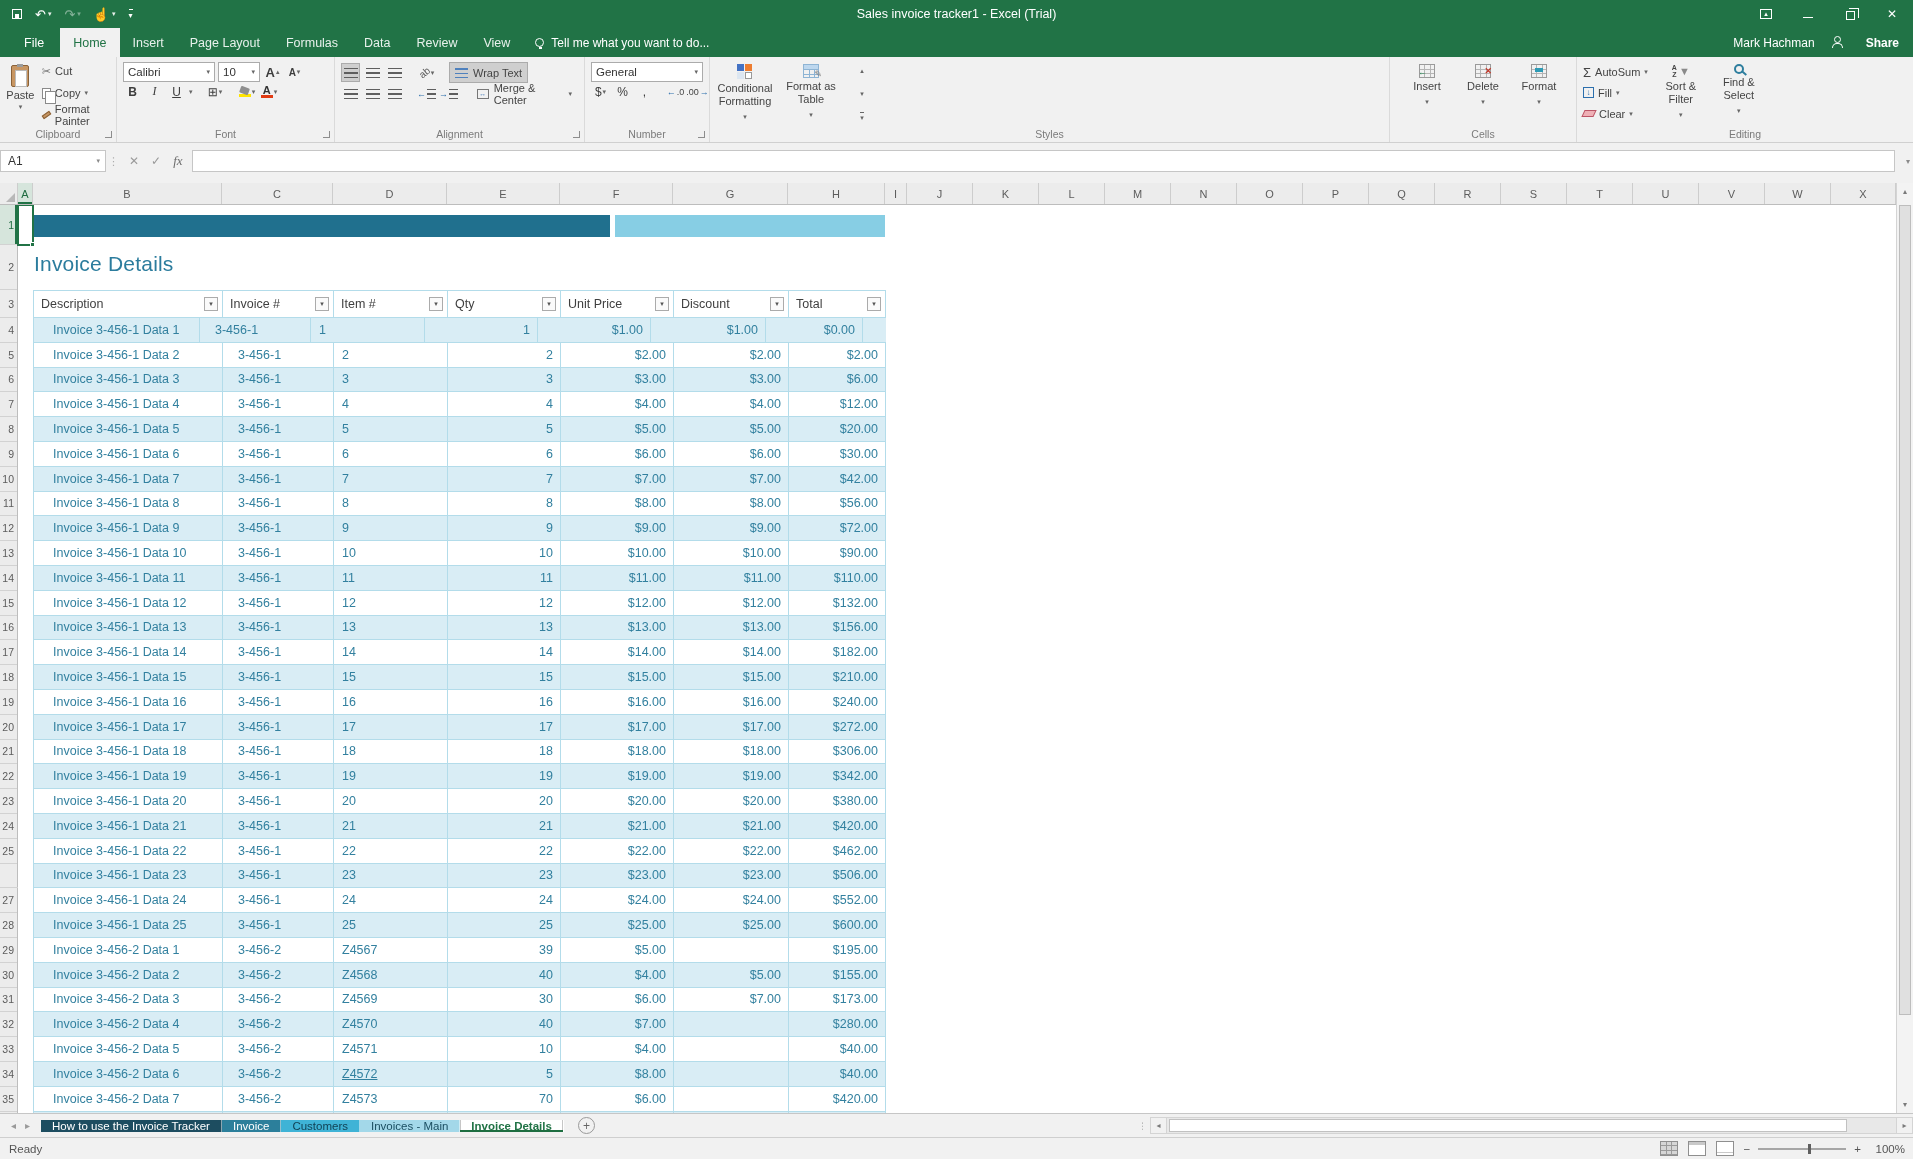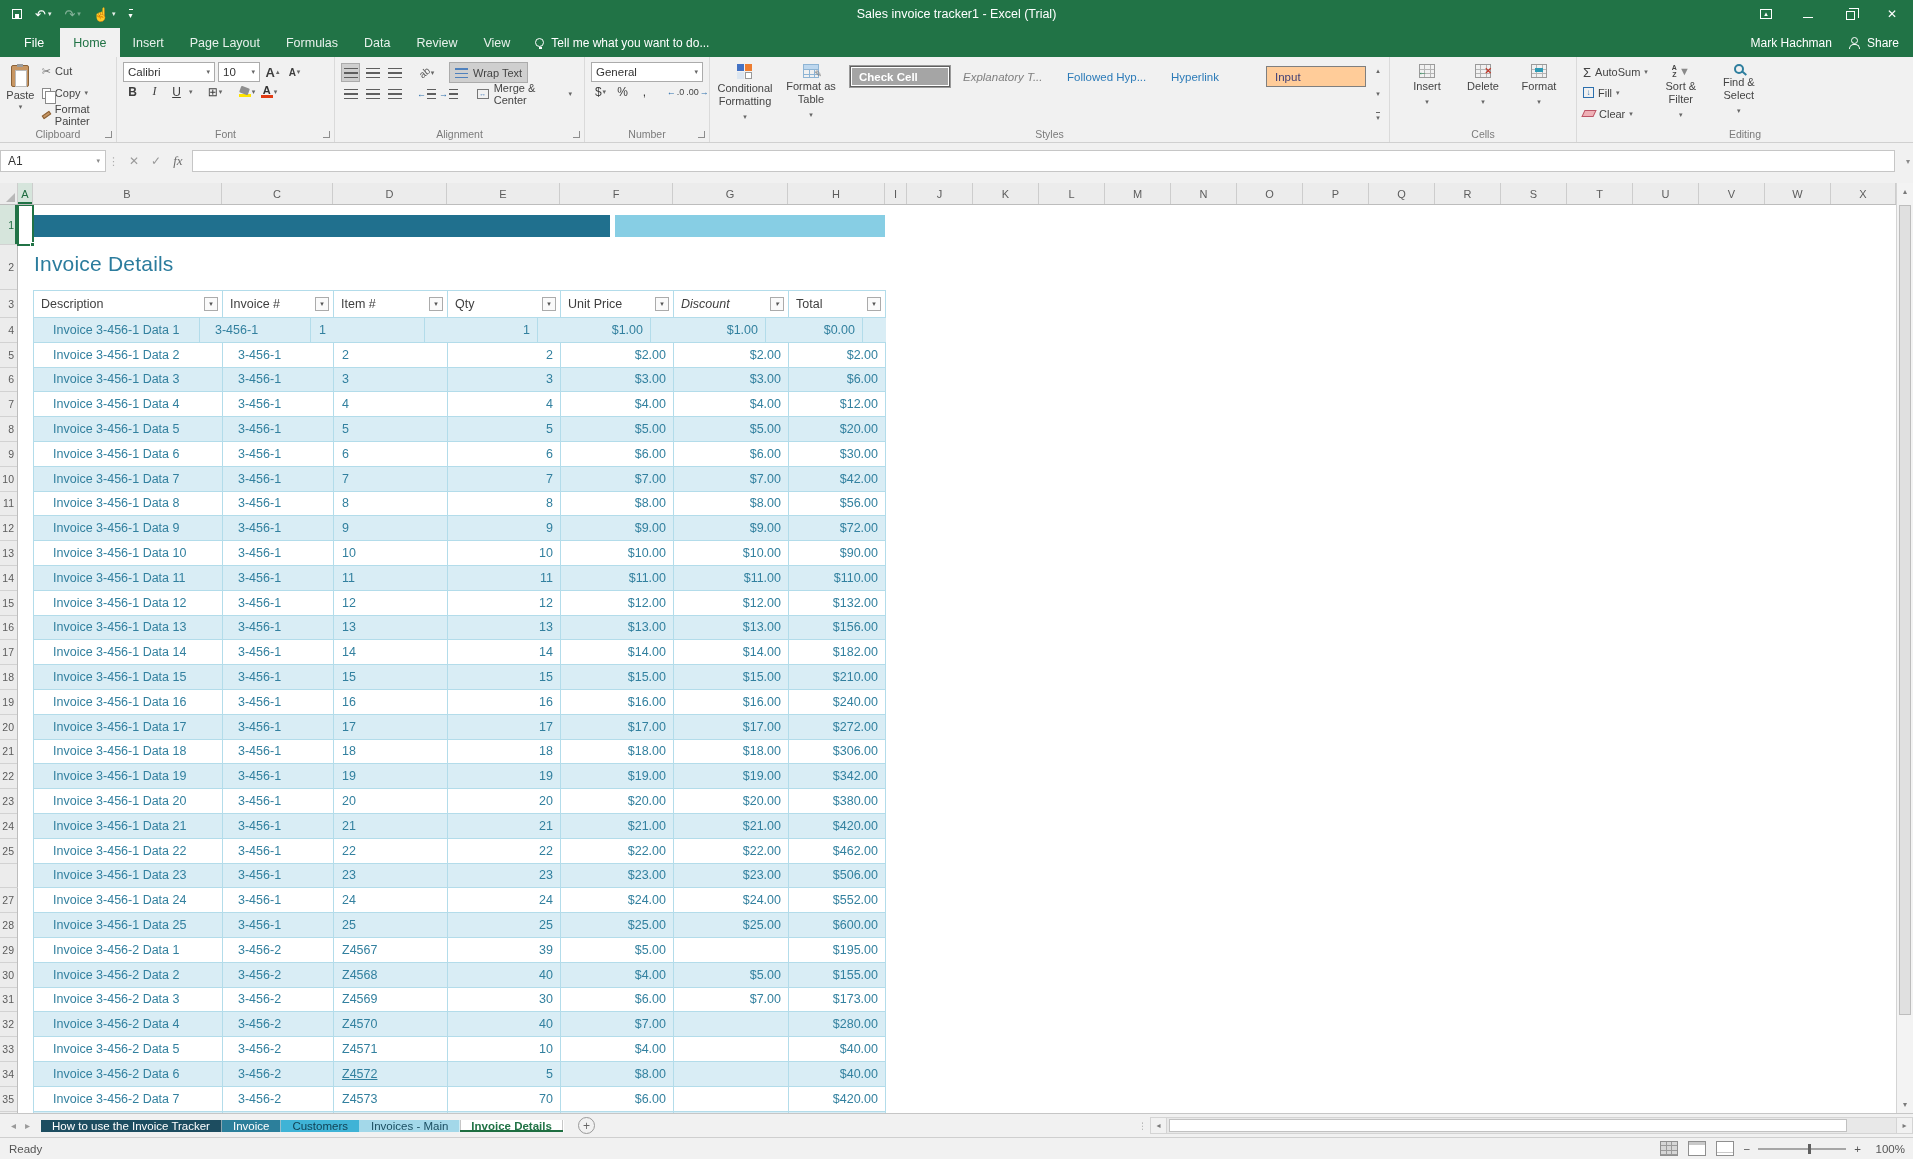--- a/index.html
+++ b/index.html
@@ -25,21 +25,21 @@
 
   
   .tabrow { height:29px; background:var(--excel-green); display:flex; align-items:stretch; padding-left:8px; }
   .rtab { color:#e8f1ec; font-size:12.5px; padding:0 13px; display:flex; align-items:center; }
   .rtab.file { color:#fff; padding:0 16px; }
   .rtab.active { background:#f1f1f1; color:var(--excel-green); }
   .tellme { display:flex; align-items:center; gap:7px; color:#fff; font-size:12px; padding:0 12px; }
   .bulb { width:9px; height:9px; border:1px solid #fff; border-radius:50%; position:relative; }
   .bulb:after { content:""; position:absolute; left:2.5px; bottom:-3px; width:3px; height:2px; background:#fff; }
   .tr-right { margin-left:auto; display:flex; align-items:center; gap:16px; padding-right:14px; color:#fff; font-size:12px; }
-  .share-btn { display:flex; align-items:center; gap:6px; }
+  .share-btn { display:flex; align-items:flex-start; gap:22px;font-weight:bold; }
   .ic-person { width:13px; height:12px; position:relative; }
   .ic-person:before { content:""; position:absolute; left:3px; top:0; width:5px; height:5px; border:1px solid #fff; border-radius:50%; }
   .ic-person:after { content:""; position:absolute; left:1px; bottom:0; width:9px; height:4px; border:1px solid #fff; border-bottom:none; border-radius:5px 5px 0 0; }
 
   
   .ribbon { height:86px; background:#f1f1f1; border-bottom:1px solid #d0d0d0; display:flex; }
   .rgroup { position:relative; border-right:1px solid #dadada; padding:3px 2px 16px; flex-shrink:0; }
   .rg-label { position:absolute; bottom:2px; left:0; right:0; text-align:center; font-size:10.5px; color:#7b7b7b; }
   .dlg { position:absolute; right:4px; bottom:4px; width:7px; height:7px; border-right:1.2px solid #8d8d8d; border-bottom:1.2px solid #8d8d8d; }
   .rg-content { display:flex; height:66px; }
@@ -422,27 +422,20 @@
           </span>
         <span>Conditional Formatting</span>
         <span class="dd">▾</span>
       </div>
       <div class="big-btn">
         <span class="ic-fat"></span>
         <span>Format as Table</span>
         <span class="dd">▾</span>
       </div>
       <div class="gal" id="galRows">
-          <div class="gal-row">
-            <div class="gal-item gal-sel" style="background: rgb(165, 165, 165); color: rgb(255, 255, 255); border: 1px solid rgb(95, 95, 95); font-weight: bold;">Check Cell</div>
-            <div class="gal-item" style="background: rgb(241, 241, 241); color: rgb(127, 127, 127); font-style: italic;">Explanatory T...</div>
-            <div class="gal-item" style="background: rgb(241, 241, 241); color: rgb(44, 123, 184);">Followed Hyp...</div>
-            <div class="gal-item" style="background: rgb(241, 241, 241); color: rgb(44, 123, 184);">Hyperlink</div>
-            <div class="gal-item" style="background: rgb(255, 204, 153); color: rgb(63, 63, 118); border: 1px solid rgb(127, 127, 127);">Input</div>
-          </div>
         </div>
       <div class="gal-arrows">
         <span>▴</span>
         <span>▾</span>
         <span class="gal-more">▾</span>
       </div>
     </div>
     <div class="rg-label">Styles</div>
   </div>
 
@@ -613,21 +606,21 @@
               <span class="filter">▾</span>
             </div>
             <div class="th" style="width: 113px;">
               <span class="th-lbl">Qty</span>
               <span class="filter">▾</span>
             </div>
             <div class="th" style="width: 113px;">
               <span class="th-lbl">Unit Price</span>
               <span class="filter">▾</span>
             </div>
-            <div class="th" style="width: 115px; font-style: italic;">
+            <div class="th" style="width: 115px;">
               <span class="th-lbl">Discount</span>
               <span class="filter">▾</span>
             </div>
             <div class="th" style="width: 97px;">
               <span class="th-lbl">Total</span>
               <span class="filter">▾</span>
             </div>
           </div>
           <div class="t-row band">
             <div class="td c0" style="width: 166px;">Invoice 3-456-1 Data 1</div>

